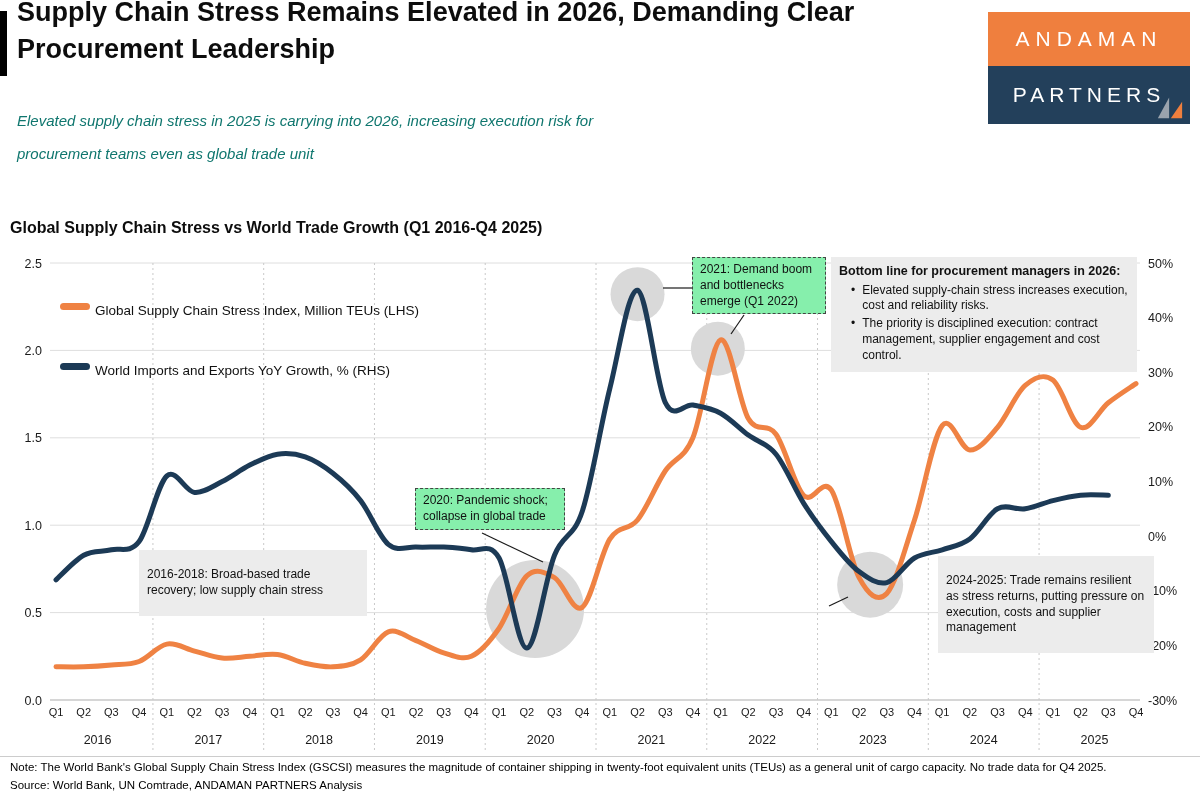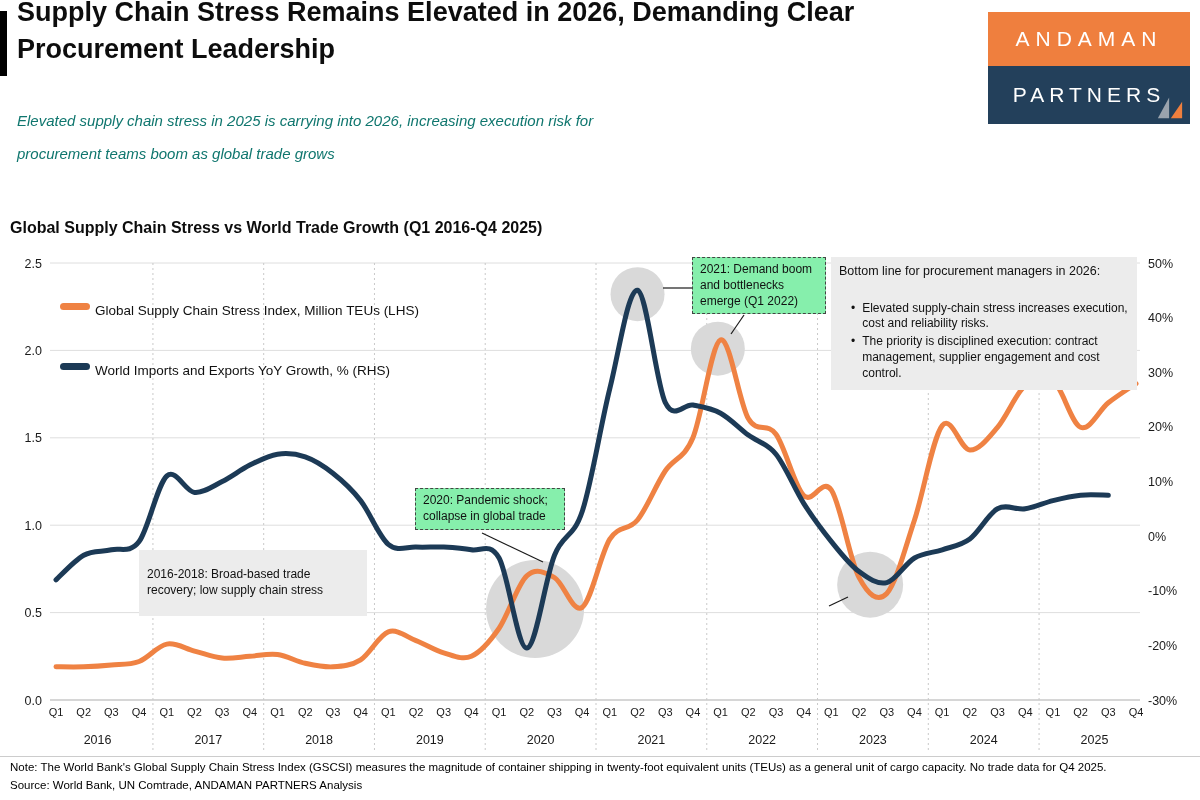--- a/index.html
+++ b/index.html
@@ -20,21 +20,21 @@
   #chart-svg{position:absolute;left:0;top:0;width:1200px;height:800px;}
   #chart-svg text{font-family:"Liberation Sans",sans-serif;fill:#1a1a1a;}
   .legend{position:absolute;left:60px;top:263px;font-size:13.5px;color:#111;}
   .lrow{display:flex;align-items:flex-start;height:20px;margin-bottom:15px;margin-top:40px;}
   .swatch{width:30px;height:7px;border-radius:4px;margin-right:5px;flex:0 0 auto;}
   .ann{position:absolute;font-size:12px;line-height:1.32;color:#111;}
   .ann.gray{background:#ECECEC;padding:17px 8px;}
   .ann.dashed{background:#86efac;border:1px dashed #444;padding:4px 7px;}
   .callout{position:absolute;left:831px;top:257px;width:290px;background:#ECECEC;
            padding:6px 8px 8px;font-size:12px;line-height:1.32;}
-  .callout .t{font-weight:normal;font-size:12.5px;margin-bottom:21px;}
+  .callout .t{font-weight:bold;font-size:12.5px;margin-bottom:3px;}
   .callout .b{display:flex;gap:7px;padding-left:12px;margin-top:2px;}
   .footer-rule{position:absolute;left:0;right:0;top:756px;border-top:1px solid #CCCCCC;}
   .note{position:absolute;left:10px;top:761px;font-size:11.5px;color:#000;width:1185px;}
   .source{position:absolute;left:10px;top:779px;font-size:11.5px;color:#000;}
 </style>
 </head>
 <body>
 
 <div class="page">
 
@@ -48,21 +48,21 @@
       </div>
     <div class="logo-bottom">
         <span>PARTNERS</span>
       </div>
     <svg class="sail" viewBox="0 0 34 30">
       <polygon points="3,28 16,4 16,28" fill="#9AA3AD"></polygon>
       <polygon points="18,28 31,9 31,28" fill="#EF7F3E"></polygon>
     </svg>
   </div>
 
-  <p class="subtitle"><span>Elevated supply chain stress in 2025 is carrying into 2026, increasing execution risk for</span><br><span>procurement teams boom as global trade grows</span></p>
+  <p class="subtitle"><span>Elevated supply chain stress in 2025 is carrying into 2026, increasing execution risk for</span><br><span>procurement teams even as global trade unit</span></p>
 
   <h2 class="chart-title">Global Supply Chain Stress vs World Trade Growth (Q1 2016-Q4 2025)</h2>
 
   <svg id="chart-svg" viewBox="0 0 1200 800">
       <line x1="50" y1="263" x2="1140" y2="263" stroke="#DEDEDE" stroke-width="1"></line>
       <line x1="50" y1="350.4" x2="1140" y2="350.4" stroke="#DEDEDE" stroke-width="1"></line>
       <line x1="50" y1="437.8" x2="1140" y2="437.8" stroke="#DEDEDE" stroke-width="1"></line>
       <line x1="50" y1="525.2" x2="1140" y2="525.2" stroke="#DEDEDE" stroke-width="1"></line>
       <line x1="50" y1="612.6" x2="1140" y2="612.6" stroke="#DEDEDE" stroke-width="1"></line>
       <line x1="50" y1="700" x2="1140" y2="700" stroke="#ADADAD" stroke-width="1"></line>
@@ -159,20 +159,21 @@
     </div>
     <div class="lrow">
       <span class="swatch" style="background: rgb(28, 58, 86);"></span>
       <span>World Imports and Exports YoY Growth, % (RHS)</span>
     </div>
   </div>
 
   <div class="ann gray" style="left:139px;top:550px;width:212px;">2016-2018: Broad-based trade recovery; low supply chain stress</div>
   <div class="ann dashed" style="left:415px;top:488px;width:134px;">2020: Pandemic shock; collapse in global trade</div>
   <div class="ann dashed" style="left:692px;top:257px;width:118px;">2021: Demand boom and bottlenecks emerge (Q1 2022)</div>
+  <div class="ann gray" style="left:938px;top:556px;width:200px;">2024-2025: Trade remains resilient as stress returns, putting pressure on execution, costs and supplier management</div>
 
   <div class="callout">
     <div class="t">Bottom line for procurement managers in 2026:</div>
     <div class="b">
       <span>•</span>
       <span>Elevated supply-chain stress increases execution, cost and reliability risks.</span>
     </div>
     <div class="b">
       <span>•</span>
       <span>The priority is disciplined execution: contract management, supplier engagement and cost control.</span>

